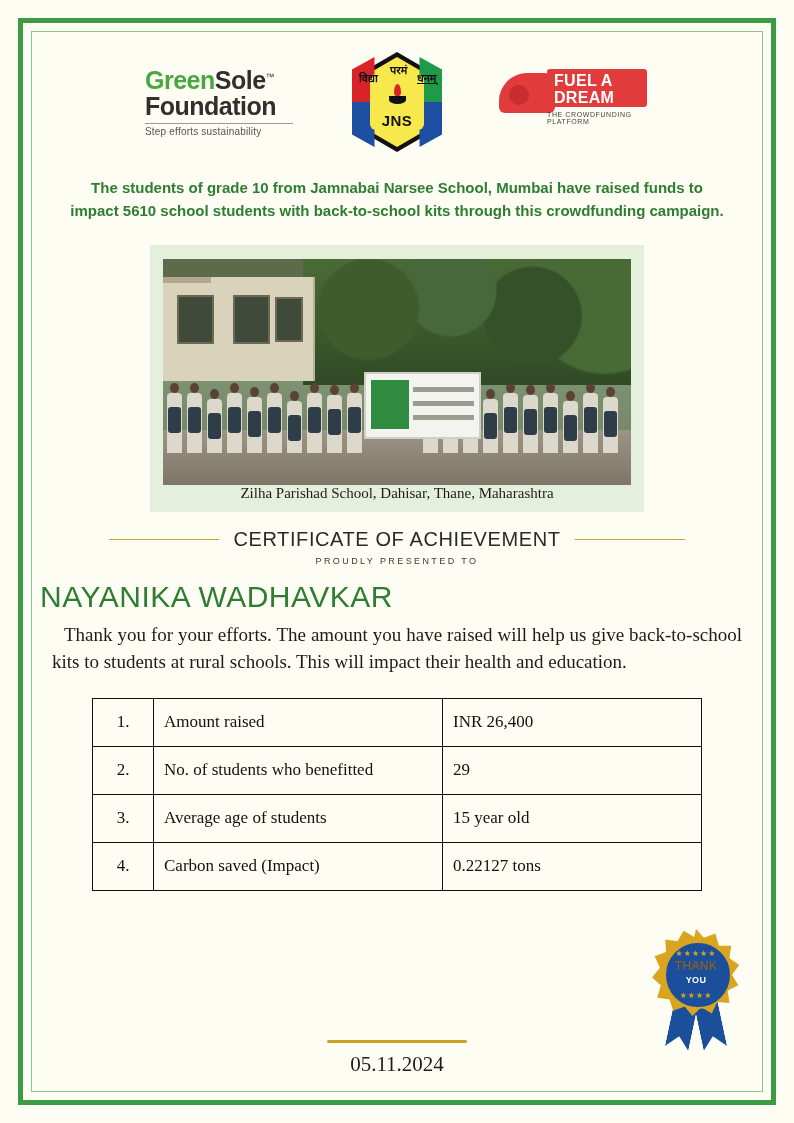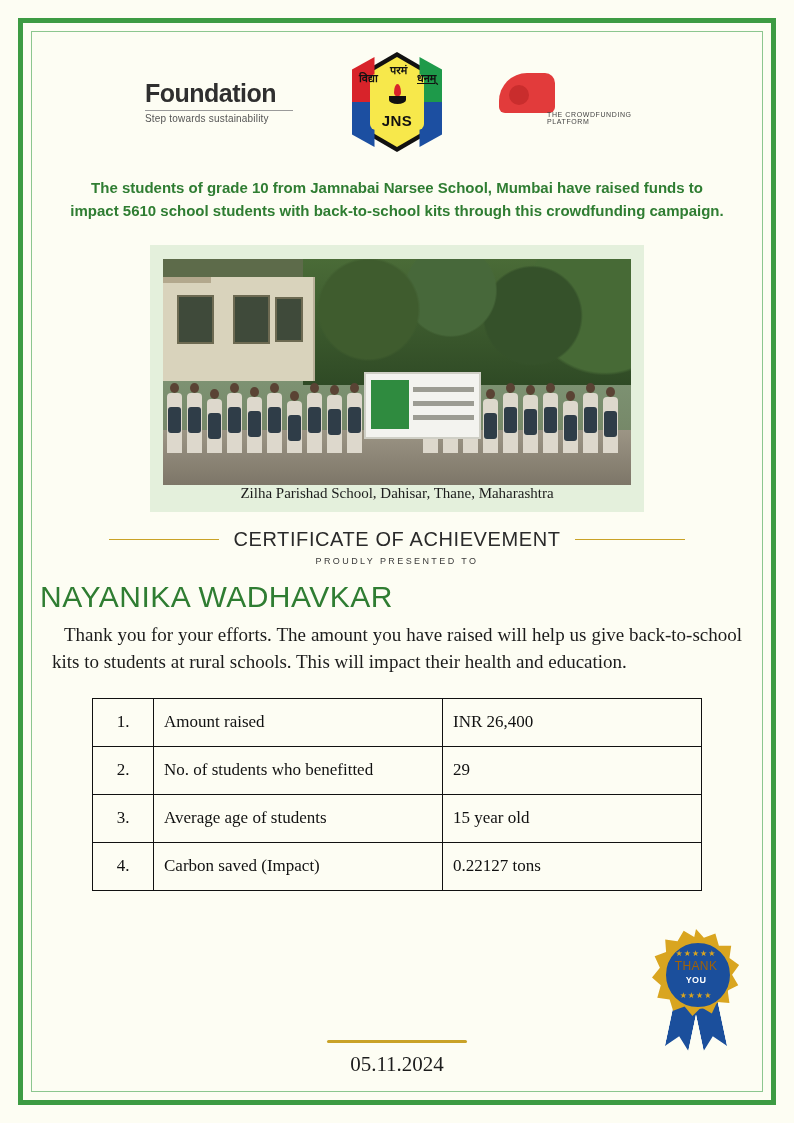--- a/index.html
+++ b/index.html
@@ -510,23 +510,24 @@
 
 <div class="page">
   <div class="outer-border"></div>
   <div class="inner-border"></div>
 
   <div class="content">
 
     <div class="logo-row">
 
       <div class="greensole">
+        <div class="gs-line1"><span class="gs-green">Green</span><span>Sole</span><span class="gs-tm">™</span></div>
         <div class="gs-line2">Foundation</div>
         <div class="gs-rule"></div>
-        <div class="gs-tag">Step towards sustainability</div>
+        <div class="gs-tag">Step efforts sustainability</div>
       </div>
 
       <div class="jns-logo">
         <div class="hex"></div>
         <div class="hex-in"></div>
         <div class="hex-q">
           <div class="q-red"></div>
           <div class="q-green"></div>
           <div class="q-blue"></div>
           <div class="q-blue2"></div>
@@ -540,20 +541,24 @@
           <div class="lamp-base"></div>
         </div>
         <div class="jns-text">JNS</div>
       </div>
 
       <div class="fuel">
         <div class="fuel-elephant">
           <div class="fuel-ear"></div>
         </div>
         <div class="fuel-trunk"></div>
+        <div class="fuel-badge">
+          <div>FUEL A</div>
+          <div>DREAM</div>
+        </div>
         <div class="fuel-tag">THE CROWDFUNDING PLATFORM</div>
       </div>
     </div>
 
     <div class="headline">The students of grade 10 from Jamnabai Narsee School, Mumbai have raised funds to impact 5610 school students with back-to-school kits through this crowdfunding campaign.</div>
 
     <div class="photo-card">
       <div class="photo">
         <div class="sky"></div>
         <div class="trees"></div>

